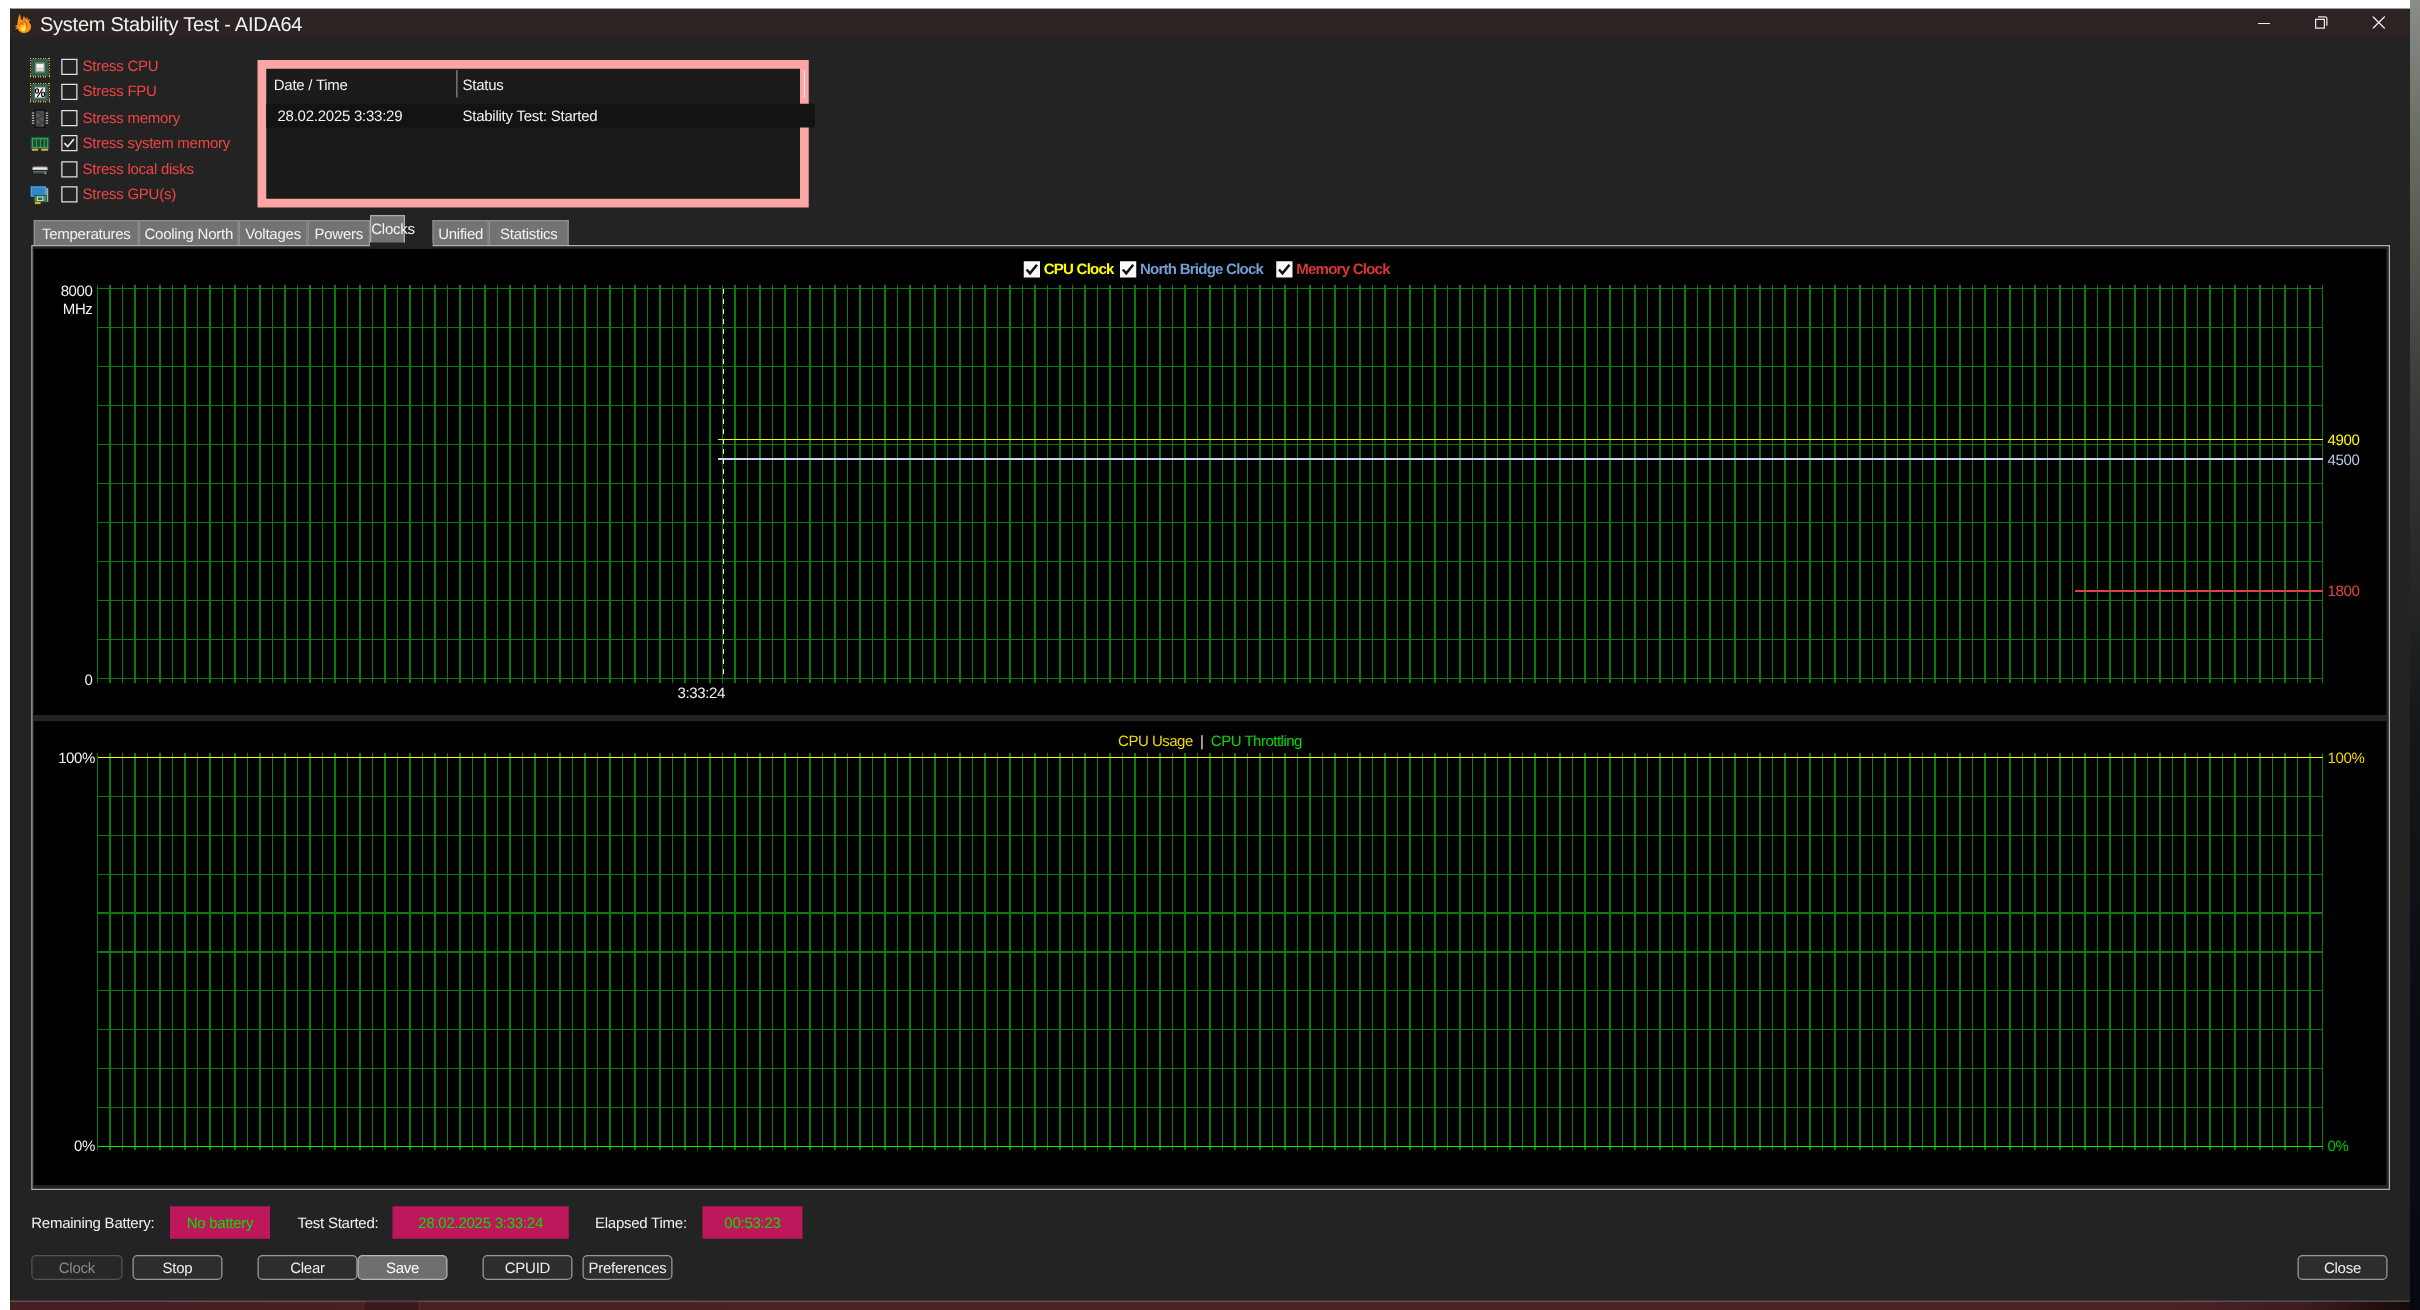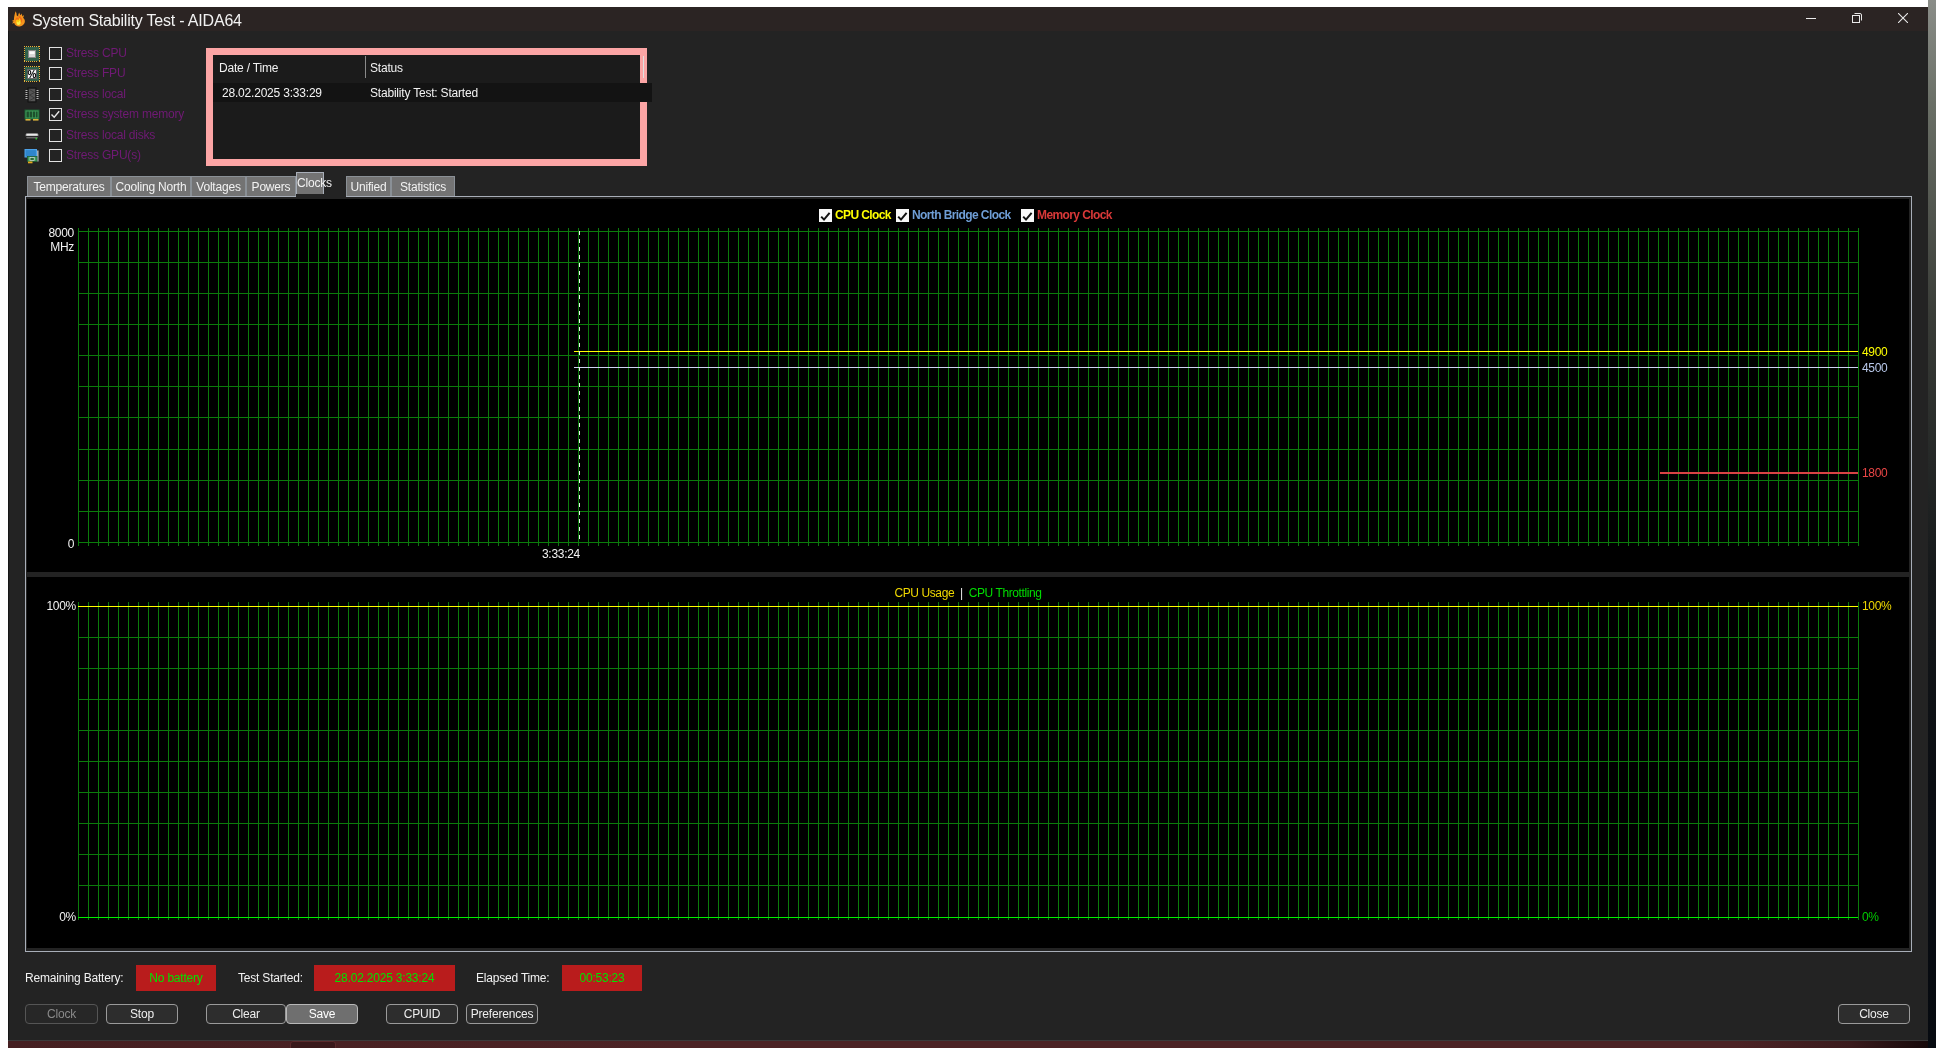--- a/index.html
+++ b/index.html
@@ -9,42 +9,42 @@
   background:#232323; border-left:1px solid #161616; }
 #title { position:absolute; left:8px; top:7px; width:1920px; height:24px; background:#2b2423; }
 #title .t { position:absolute; left:24px; top:4.5px; font-size:16px; color:#f2f2f2;
   letter-spacing:-0.2px; }
 .srow { position:absolute; left:24px; height:20px; width:300px; }
 .sic { position:absolute; left:0; top:0; width:16px; height:16px; }
 .sic svg { position:absolute; left:0; top:0; }
 .cb { position:absolute; left:25px; top:1px; width:13px; height:13px;
   border:1px solid #e2e2e2; background:transparent; }
 .cb svg { position:absolute; left:-1px; top:-1px; }
-.slab { position:absolute; left:42px; top:0px; font-size:12px; color:#701a75;
+.slab { position:absolute; left:42px; top:0px; font-size:12px; color:#ef4444;
   letter-spacing:-0.2px; white-space:nowrap; }
 #lv { position:absolute; left:206px; top:48px; width:441px; height:118px;
   border:7px solid #fca5a5; background:#1b1b1b; }
 #lv .hdr { position:absolute; left:0; top:0; width:100%; height:24px; }
 #lv .sep { position:absolute; top:1px; width:1px; height:22px; background:#8a8a8a; }
 #lv .row1 { position:absolute; left:0px; top:28px; width:439px; height:19px; background:#131313; }
 #lv span { position:absolute; font-size:12px; color:#f2f2f2; letter-spacing:-0.2px; white-space:nowrap; }
 .tab { position:absolute; top:176px; height:20px; border:1px solid #8a9096; border-bottom:none;
   background:#737373; color:#f2f2f2; font-size:12px; text-align:center; line-height:20px;
   letter-spacing:-0.2px; }
 .tab.sel { top:172px; height:26px; border-color:#a8aeb8; z-index:5; }
 #panel { position:absolute; left:25px; top:196px; width:1887px; height:756px;
   border:1px solid #a8aeb8; background:#232323; }
 #blk1 { position:absolute; left:27px; top:199px; width:1882px; height:373px; background:#000; }
 #blk2 { position:absolute; left:27px; top:577px; width:1882px; height:371px; background:#000; }
 .lg { position:absolute; top:208px; font-size:12px; font-weight:bold; letter-spacing:-0.6px; }
 .axl { position:absolute; font-size:12px; color:#f2f2f2; letter-spacing:-0.3px; }
 .btn { position:absolute; height:20px; border:1px solid #9a9a9a; border-radius:4px;
   background:#2d2d2d; color:#eee; font-size:12px; text-align:center; line-height:18px;
   letter-spacing:-0.2px; }
-.gbox { position:absolute; top:965px; height:26px; background:#b91c1c; color:#00e400;
+.gbox { position:absolute; top:965px; height:26px; background:#be185d; color:#00e400;
   font-size:12px; text-align:center; line-height:26px; letter-spacing:-0.2px; }
 .blab { position:absolute; font-size:12px; color:#f2f2f2; top:971px; letter-spacing:-0.2px; }
 #bottomstrip { position:absolute; left:8px; top:1040px; width:1920px; height:8px;
   background:linear-gradient(90deg,#451f21 0%,#4c2325 35%,#4c2325 90%,#3a1b1d 96%,#16090a 100%);
   border-top:1px solid #3a3a3a; }
 #rightband { position:absolute; left:1928px; top:0; width:8px; height:1048px;
   background:linear-gradient(180deg,#8a8d88 0%,#6a6f66 10%,#3a3d38 30%,#15181a 55%,#0a0d12 75%,#060a10 100%); }
 .wc { position:absolute; top:6px; }
 </style></head>
 <body>
@@ -165,21 +165,21 @@
         <svg width="16" height="16" viewBox="0 0 16 16">
 <g stroke="#b8b8b8" stroke-width="1.1">
 <path d="M1.5 3.5h3M1.5 5.5h3M1.5 7.5h3M1.5 9.5h3M1.5 11.5h3M11.5 3.5h3M11.5 5.5h3M11.5 7.5h3M11.5 9.5h3M11.5 11.5h3"></path>
 </g>
 <rect x="4" y="1" width="8" height="14" fill="#3a3a3a" stroke="#101010" stroke-width="1"></rect>
 <rect x="5" y="2" width="6" height="12" fill="#555"></rect>
 <path d="M5.5 2.5l5 3-5 2.5 5 3-5 2.5" stroke="#3a3a3a" fill="none"></path>
 </svg>
       </span>
       <span class="cb"></span>
-      <span class="slab">Stress local</span>
+      <span class="slab">Stress memory</span>
     </div>
     <div class="srow" style="top:107.20000000000002px">
       <span class="sic">
         <svg width="16" height="16" viewBox="0 0 16 16">
 <rect x="1" y="3" width="14" height="9" fill="#3f9e5a" stroke="#1e5c33" stroke-width="1"></rect>
 <g fill="#1c4f2c">
 <rect x="2.5" y="4.5" width="2.4" height="6"></rect>
             <rect x="5.6" y="4.5" width="2.4" height="6"></rect>
 <rect x="8.7" y="4.5" width="2.4" height="6"></rect>
             <rect x="11.8" y="4.5" width="1.8" height="6"></rect>

